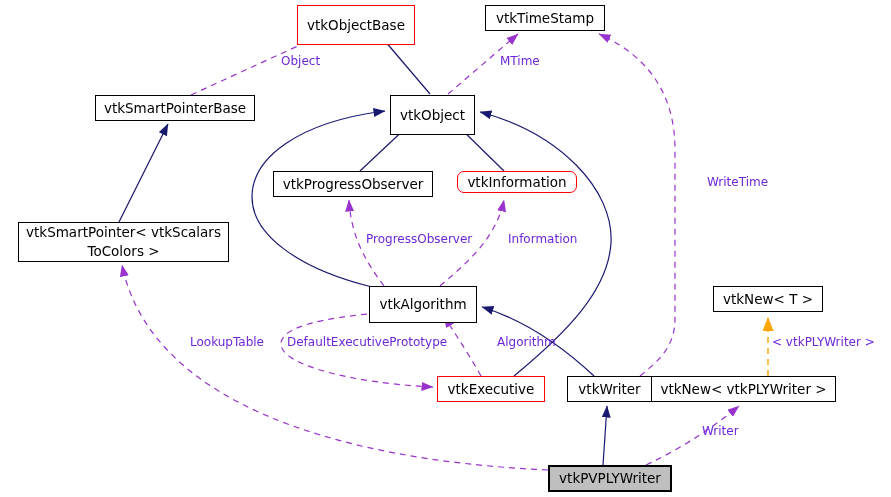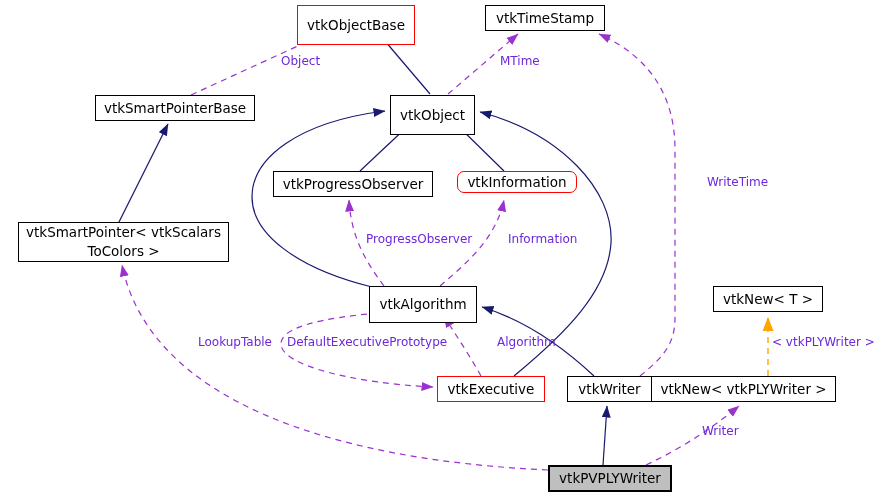--- a/index.html
+++ b/index.html
@@ -139,19 +139,19 @@
 
   <div class="node focus" style="left:548px; top:465px; width:124px; height:27px;">
     <span>vtkPVPLYWriter</span>
   </div>
 
   <div class="edge-label" style="left:281px; top:54px;">Object</div>
   <div class="edge-label" style="left:500px; top:54px;">MTime</div>
   <div class="edge-label" style="left:707px; top:175px;">WriteTime</div>
   <div class="edge-label" style="left:366px; top:232px;">ProgressObserver</div>
   <div class="edge-label" style="left:508px; top:232px;">Information</div>
-  <div class="edge-label" style="left:190px; top:335px;margin-left:8px;">LookupTable</div>
+  <div class="edge-label" style="left:190px; top:335px;">LookupTable</div>
   <div class="edge-label" style="left:287px; top:335px;">DefaultExecutivePrototype</div>
   <div class="edge-label" style="left:477px; top:335px;margin-left:20px;">Algorithm</div>
   <div class="edge-label" style="left:772px; top:335px;">&lt; vtkPLYWriter &gt;</div>
   <div class="edge-label" style="left:702px; top:424px;">Writer</div>
 
 </div>
 
 </body></html>

